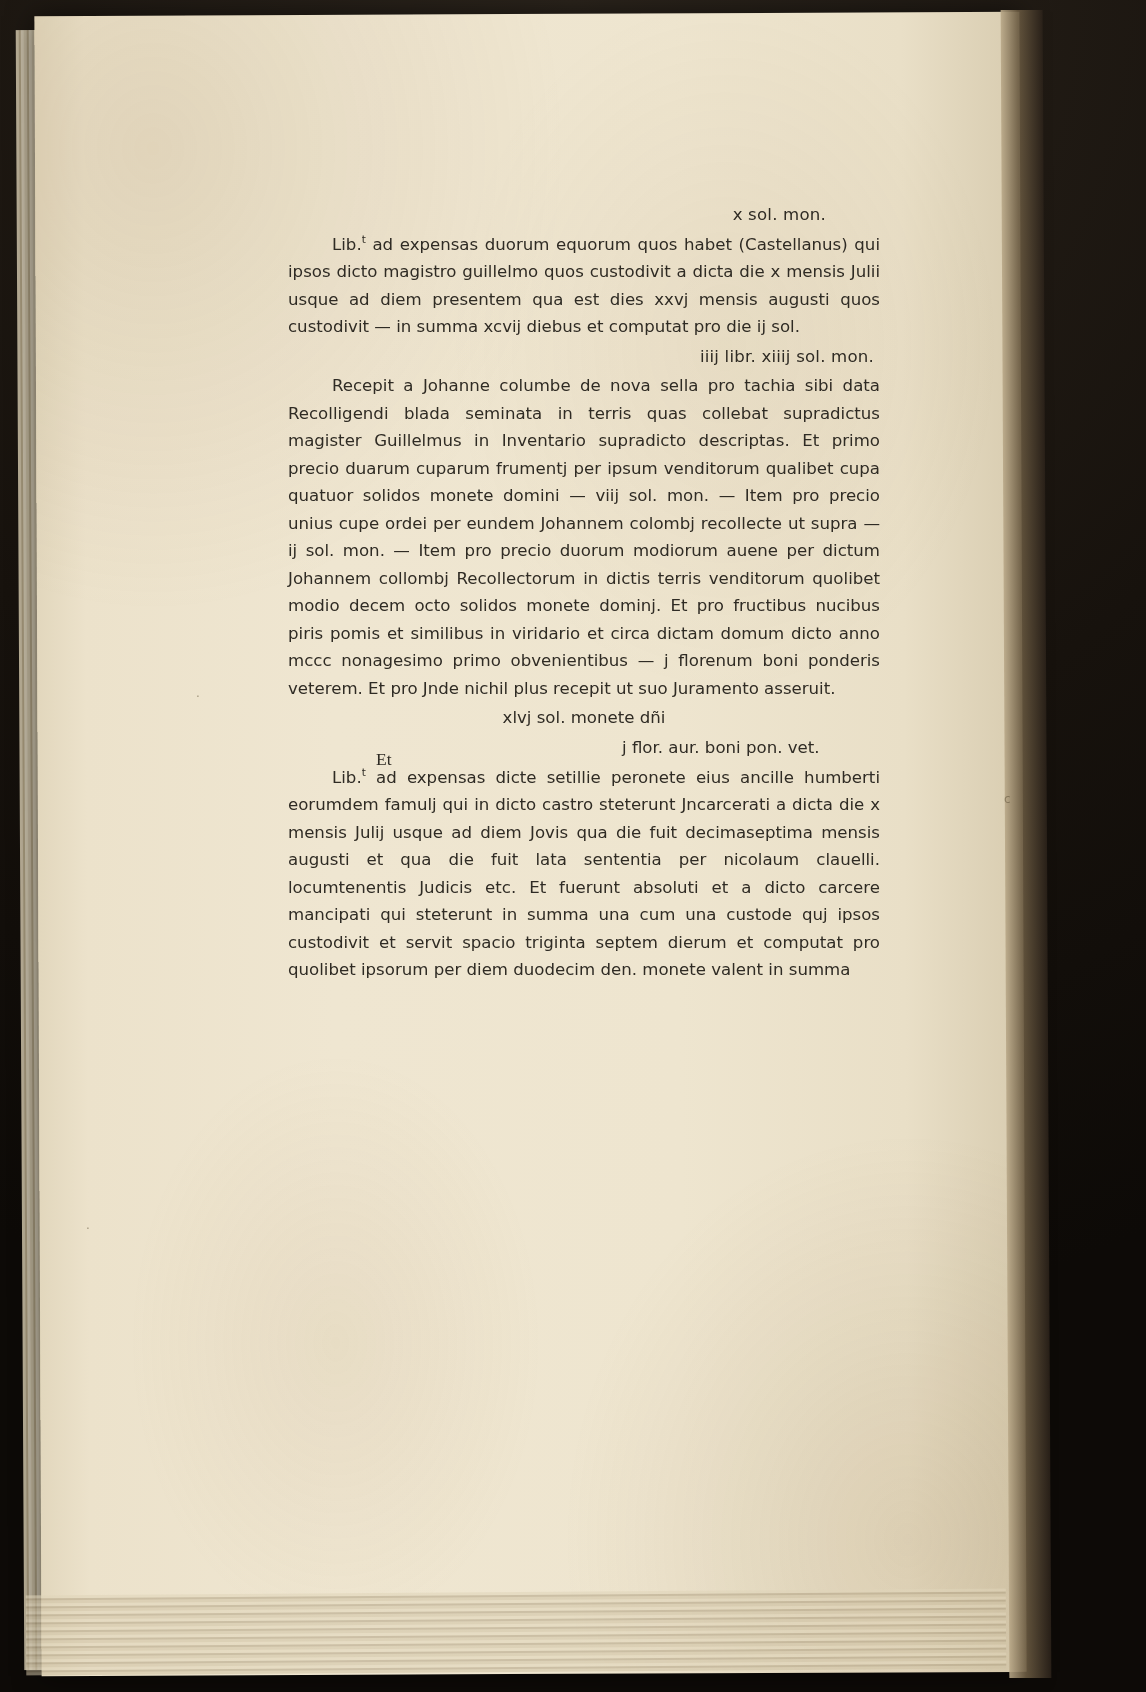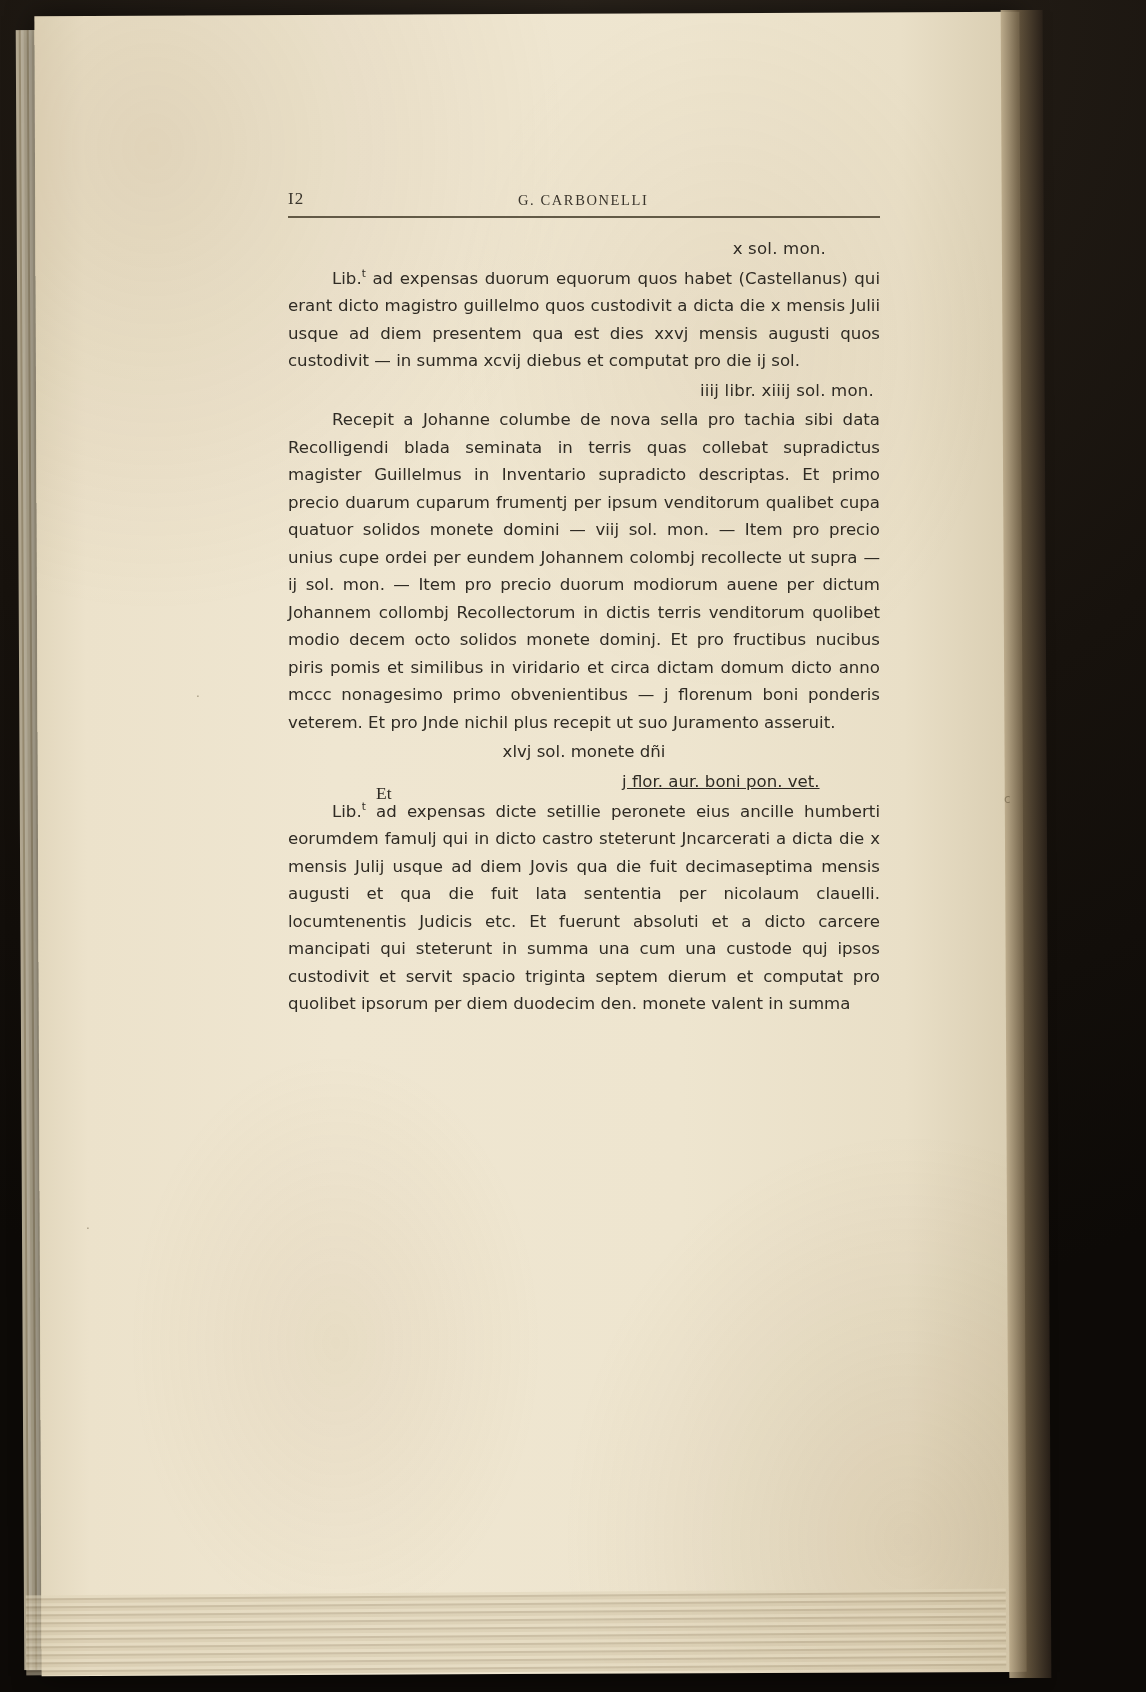--- a/index.html
+++ b/index.html
@@ -186,21 +186,20 @@
     left: 44px;
     top: 12px;
     font-family: "Liberation Serif", serif;
     font-size: 17.5px;
   }
   .amount-row .val {
     position: absolute;
     left: 290px;
     top: 0;
     white-space: nowrap;
-    text-decoration: underline;
   }
 
   .section-num {
     margin: 30px 0 14px 0;
     text-align: center;
     text-indent: 0;
     font-family: "Liberation Serif", serif;
     font-size: 18px;
     letter-spacing: 1px;
     padding-right: 34px;
@@ -229,32 +228,27 @@
   <div id="page"></div>
   <div id="edges-bottom"></div>
   <div id="gutter-right"></div>
 
   <span class="mark" style="left:196px; top:690px;">·</span>
   <span class="mark" style="left:1004px; top:792px;">c</span>
   <span class="mark" style="left:86px; top:1222px;">·</span>
 
   <div id="content">
 
-    <div class="running-head">
-      <div class="folio">I2</div>
-      <div class="head-title">G. CARBONELLI</div>
-      <div class="rule"></div>
-    </div>
 
     <div class="body">
 
 
       <p class="amount-right">x sol. mon.</p>
 
-      <p><span>Lib.</span><sup class="lib">t</sup><span> ad expensas duorum equorum quos habet (Castellanus) qui erant dicto magistro guillelmo quos custodivit a dicta die x mensis Julii usque ad diem presentem qua est dies xxvj mensis augusti quos custodivit — in summa xcvij diebus et computat pro die ij sol.</span></p>
+      <p><span>Lib.</span><sup class="lib">t</sup><span> ad expensas duorum equorum quos habet (Castellanus) qui ipsos dicto magistro guillelmo quos custodivit a dicta die x mensis Julii usque ad diem presentem qua est dies xxvj mensis augusti quos custodivit — in summa xcvij diebus et computat pro die ij sol.</span></p>
 
       <p class="amount-right" style="padding-right:6px;">iiij libr. xiiij sol. mon.</p>
 
       <p>Recepit a Johanne columbe de nova sella pro tachia sibi data Recolligendi blada seminata in terris quas collebat supradictus magister Guillelmus in Inventario supradicto descriptas. Et primo precio duarum cuparum frumentj per ipsum venditorum qualibet cupa quatuor solidos monete domini — viij sol. mon. — Item pro precio unius cupe ordei per eundem Johannem colombj recollecte ut supra — ij sol. mon. — Item pro precio duorum modiorum auene per dictum Johannem collombj Recollectorum in dictis terris venditorum quolibet modio decem octo solidos monete dominj. Et pro fructibus nucibus piris pomis et similibus in viridario et circa dictam domum dicto anno mccc nonagesimo primo obvenientibus — j florenum boni ponderis veterem. Et pro Jnde nichil plus recepit ut suo Juramento asseruit.</p>
 
       <p class="amount-center">xlvj sol. monete dñi</p>
 
       <p class="amount-row">
         <span class="et">Et</span>
         <span class="val">j flor. aur. boni pon. vet.</span>

